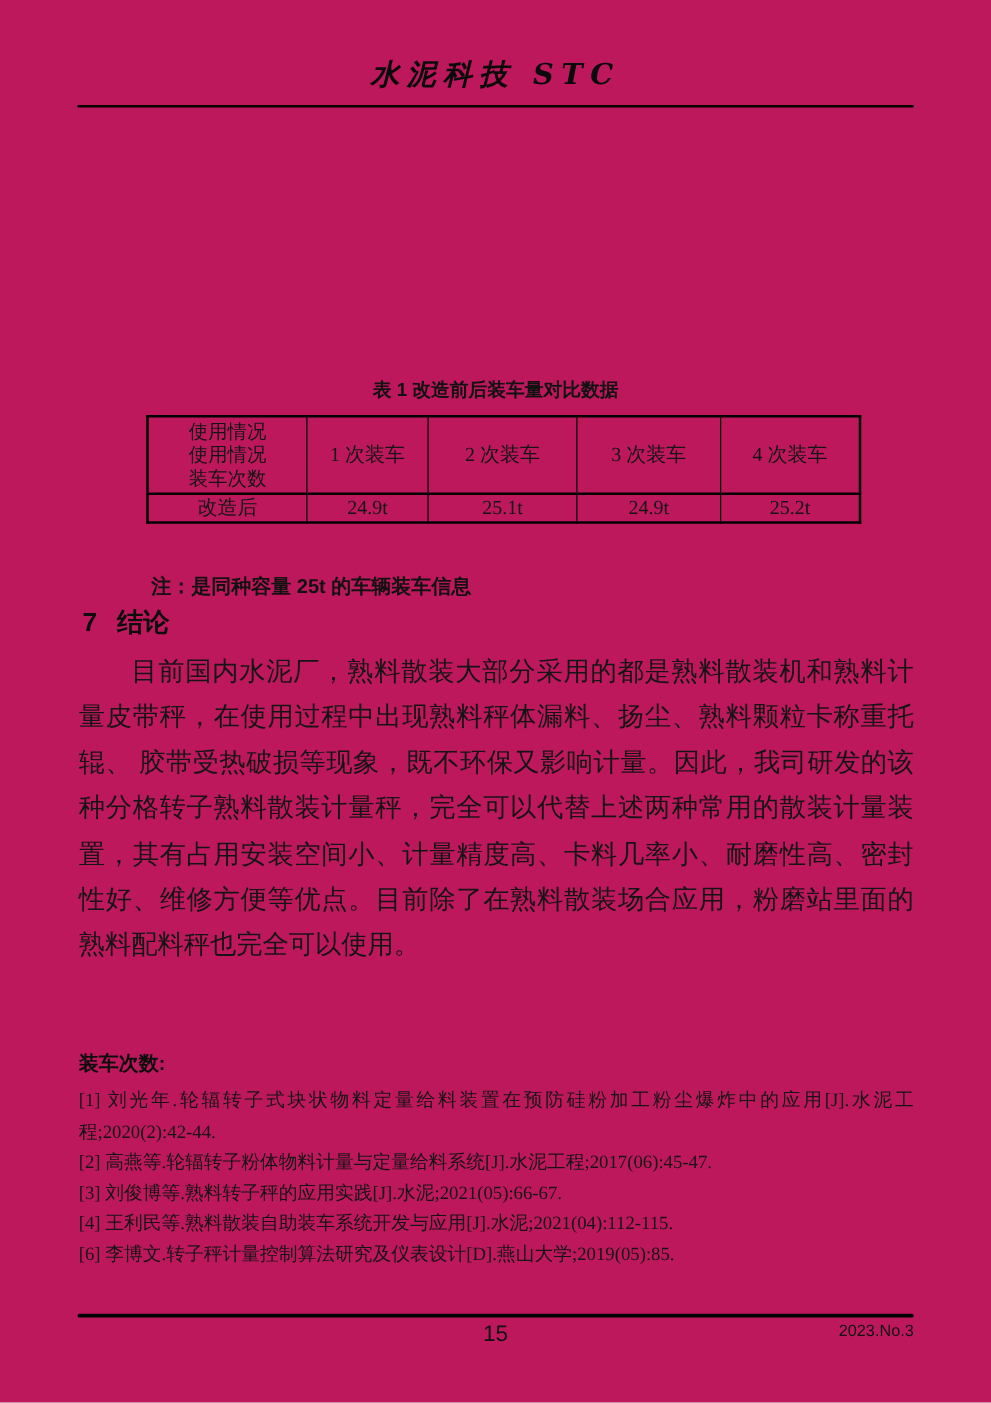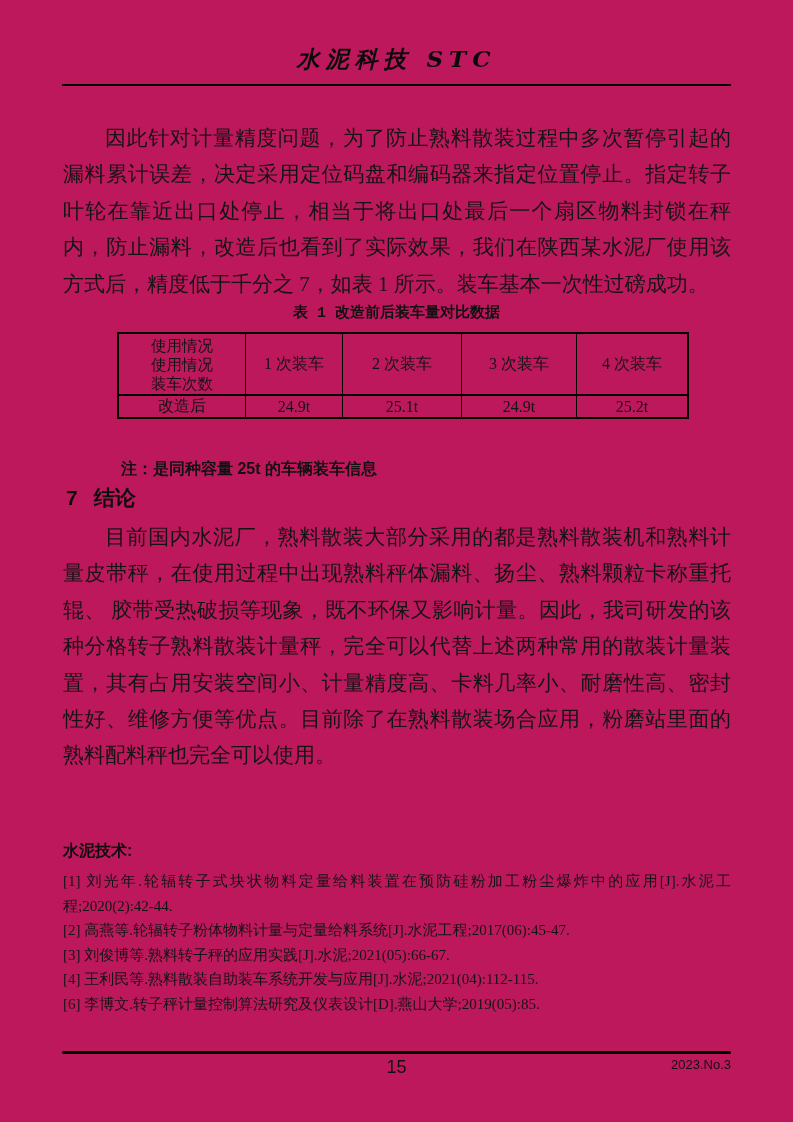--- a/index.html
+++ b/index.html
@@ -52,21 +52,21 @@
   }
   .para-lead { top: 84px; text-indent: 0; }
   .para-main { top: 120px; text-indent: 2em; }
   
   .table-caption {
     position: absolute;
     top: 303px;
     left: 0;
     width: 100%;
     text-align: center;
-    font-family: Liberation Mono, monospace;
+    font-family: Liberation Sans, sans-serif;
     font-weight: bold;
     font-size: 15px;
     color: #111111;
   }
   table.data-table {
     position: absolute;
     top: 332px;
     left: 117px;
     width: 564px;
     border-collapse: collapse;
@@ -173,21 +173,20 @@
   }
 </style>
 </head>
 <body>
 
 <div class="page">
 
   <div class="journal-title">水泥科技 STC</div>
   <div class="header-rule"></div>
 
-  <p class="body-para para-main">因此针对计量精度问题，为了防止熟料散装过程中多次暂停引起的漏料累计误差，决定采用定位码盘和编码器来指定位置停止。指定转子叶轮在靠近出口处停止，相当于将出口处最后一个扇区物料封锁在秤内，防止漏料，改造后也看到了实际效果，我们在陕西某水泥厂使用该方式后，精度低于千分之 7，如表 1 所示。装车基本一次性过磅成功。</p>
 
   <div class="table-caption">表 1  改造前后装车量对比数据</div>
 
   <table class="data-table">
     <thead>
       <tr>
         <th class="corner-cell col-label">使用情况
 使用情况
 装车次数</th>
         <th class="col-n1">1 次装车</th>
@@ -207,21 +206,21 @@
     </tbody>
   </table>
 
   <div class="table-note">注：是同种容量 25t 的车辆装车信息</div>
 
   <div class="section-heading">
     <span class="sec-num">7</span><span>结论</span>
   </div>
   <p class="body-para conclusion-para">目前国内水泥厂，熟料散装大部分采用的都是熟料散装机和熟料计量皮带秤，在使用过程中出现熟料秤体漏料、扬尘、熟料颗粒卡称重托辊、 胶带受热破损等现象，既不环保又影响计量。因此，我司研发的该种分格转子熟料散装计量秤，完全可以代替上述两种常用的散装计量装置，其有占用安装空间小、计量精度高、卡料几率小、耐磨性高、密封性好、维修方便等优点。目前除了在熟料散装场合应用，粉磨站里面的熟料配料秤也完全可以使用。</p>
 
-  <div class="refs-heading">水泥技术:</div>
+  <div class="refs-heading">装车次数:</div>
   <div class="refs-list">
     <p>[1] 刘光年.轮辐转子式块状物料定量给料装置在预防硅粉加工粉尘爆炸中的应用[J].水泥工程;2020(2):42-44.</p>
     <p>[2] 高燕等.轮辐转子粉体物料计量与定量给料系统[J].水泥工程;2017(06):45-47.</p>
     <p>[3] 刘俊博等.熟料转子秤的应用实践[J].水泥;2021(05):66-67.</p>
     <p>[4] 王利民等.熟料散装自助装车系统开发与应用[J].水泥;2021(04):112-115.</p>
     <p>[6] 李博文.转子秤计量控制算法研究及仪表设计[D].燕山大学;2019(05):85.</p>
   </div>
 
   <div class="footer-rule"></div>
   <div class="footer-page-number">15</div>

